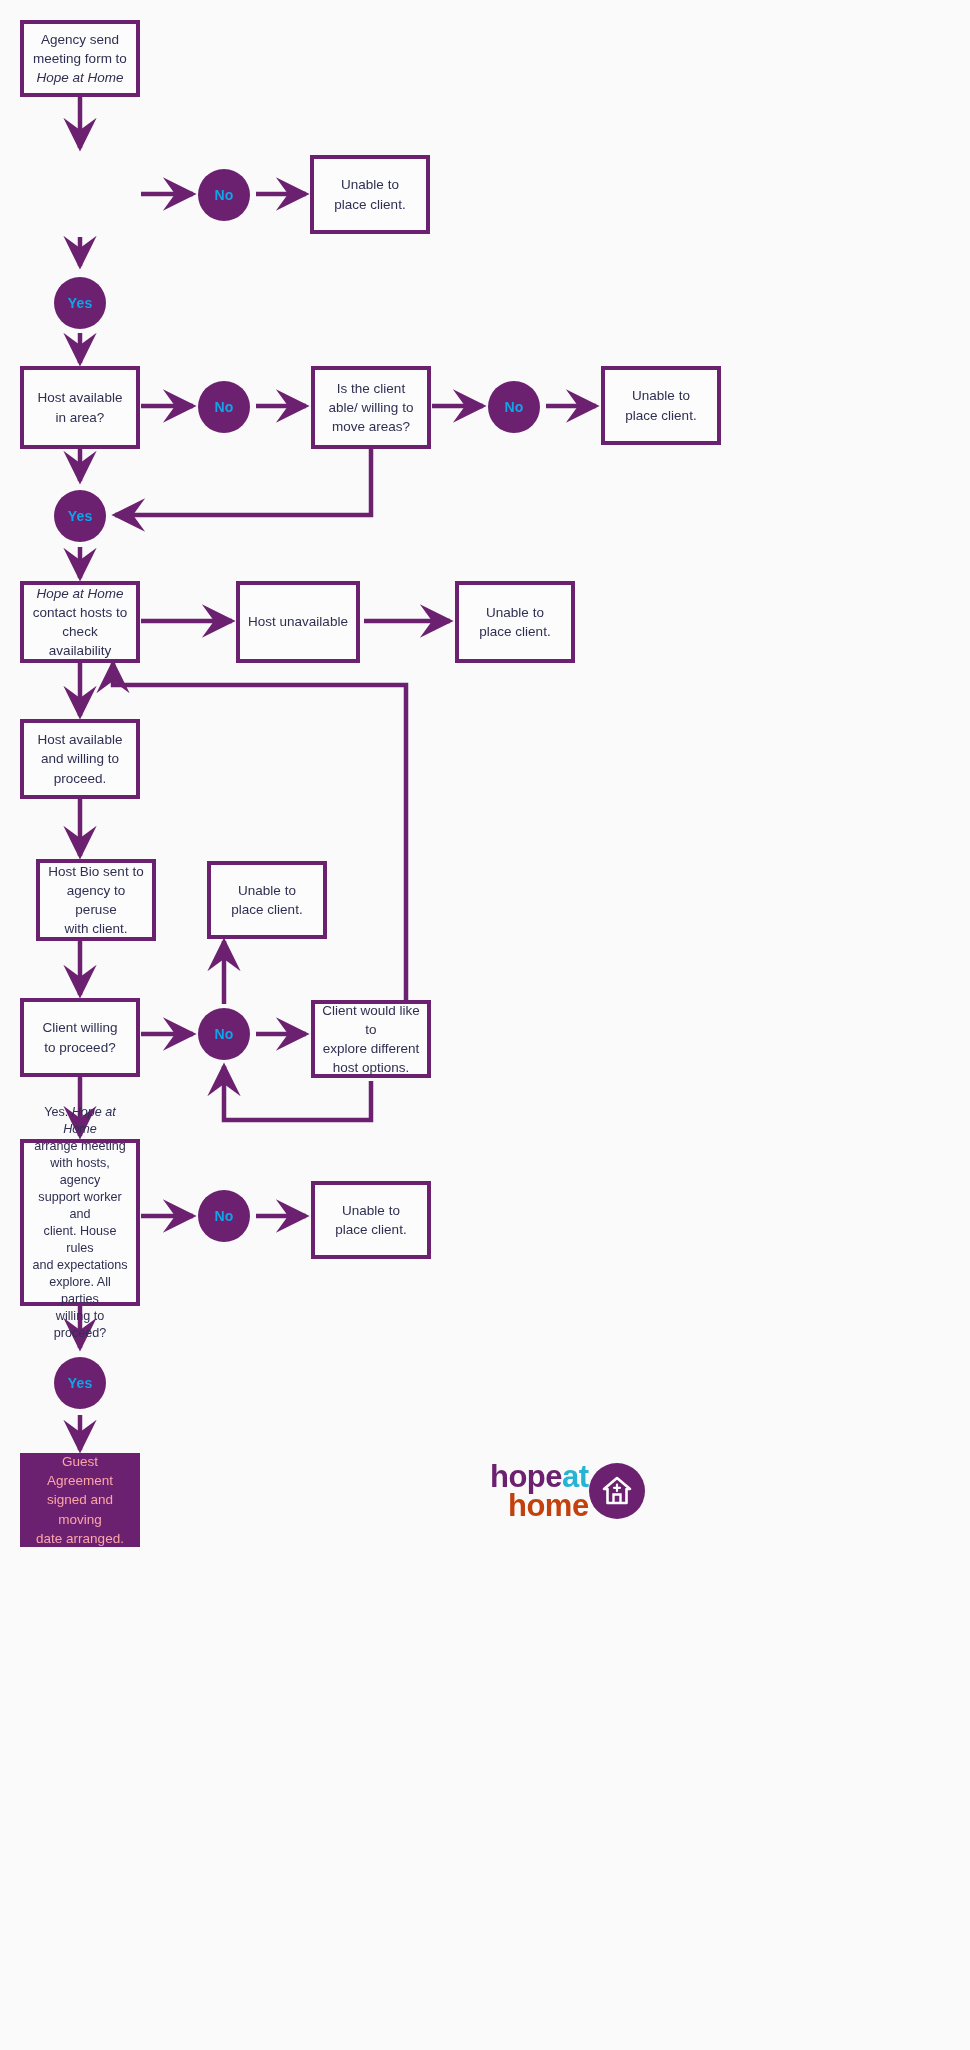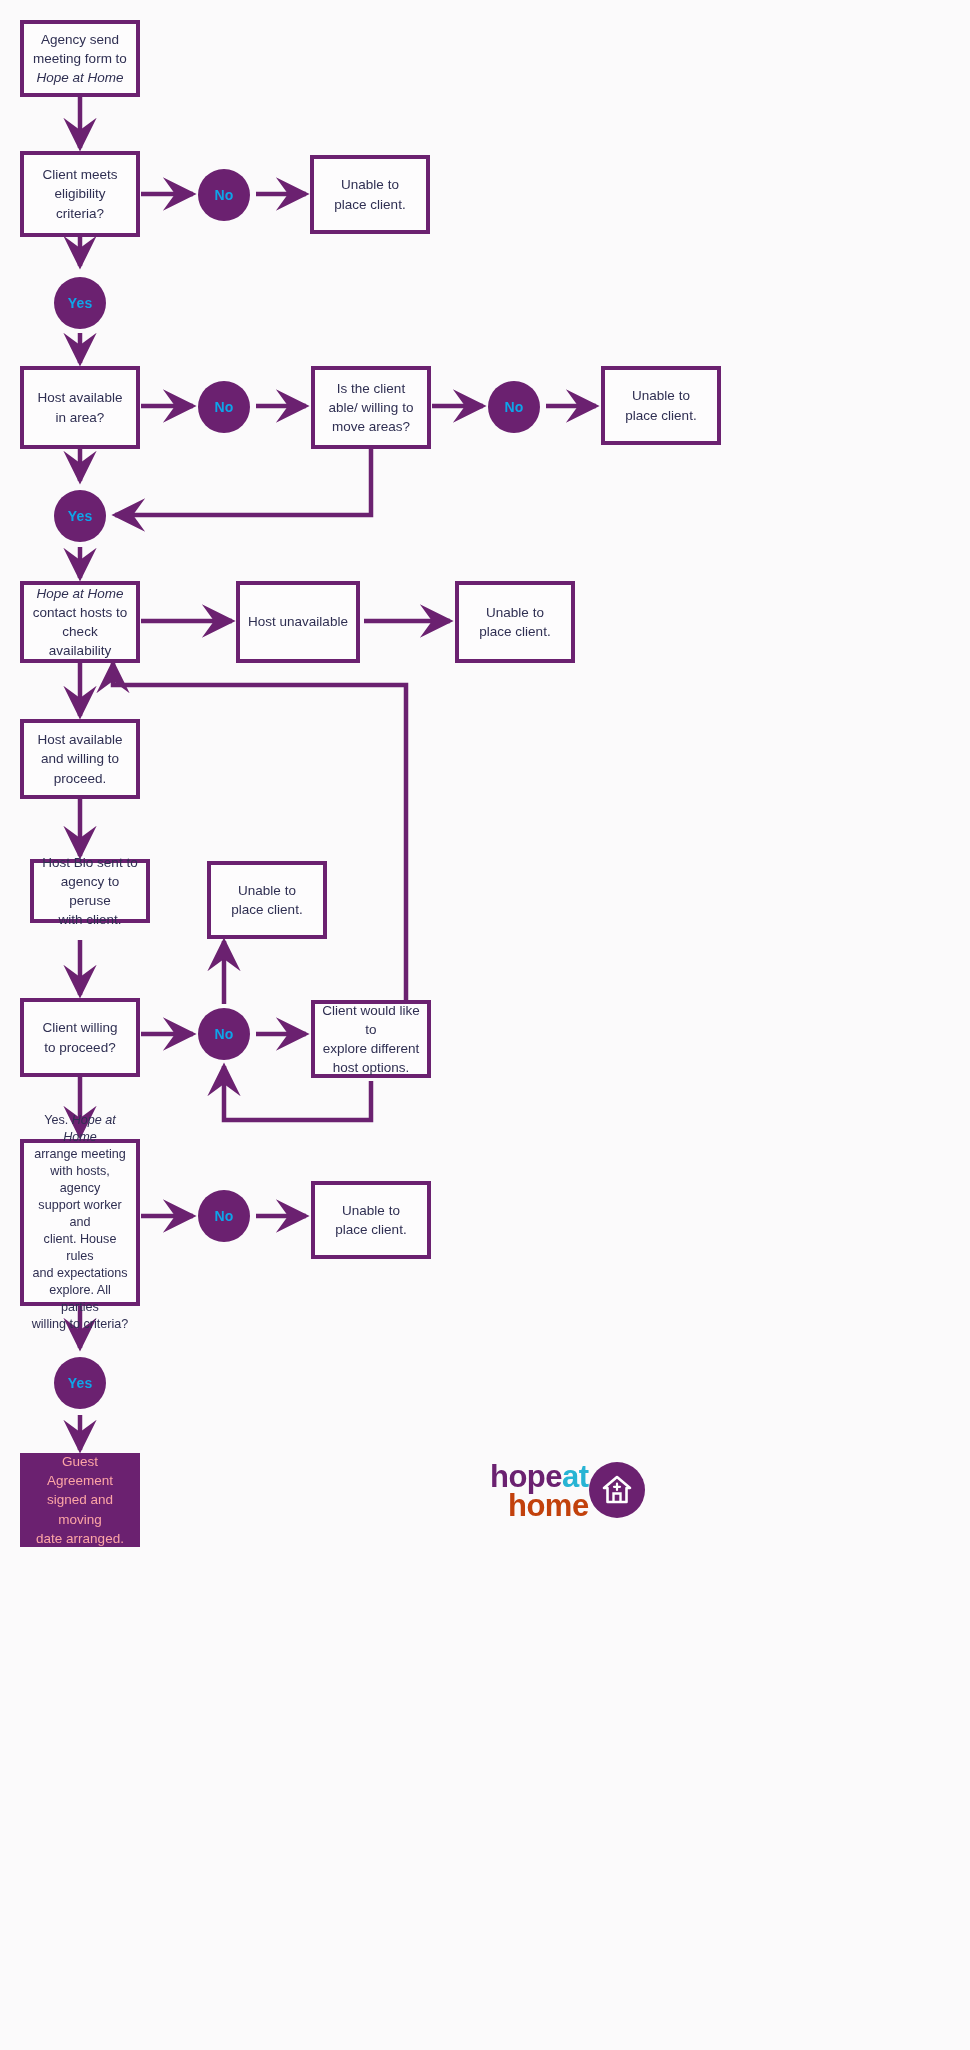--- a/index.html
+++ b/index.html
@@ -52,21 +52,21 @@
     align-items: center;
     justify-content: center;
     color: #0ea5e9;
     font-size: 14px;
     font-weight: bold;
     letter-spacing: 0.2px;
   }
   #logo {
     position: absolute;
     display: flex;
-    align-items: flex-start;
+    align-items: center;
     gap: 0;
   }
   #logo .words {
     display: flex;
     flex-direction: column;
     align-items: flex-end;
     line-height: 0.95;
   }
   #logo .l1, #logo .l2 {
     font-size: 31px;
@@ -155,26 +155,20 @@
   </svg>
 
   <div class="node" style="left:20px; top:20px; width:120px; height:77px;">
     <span class="txt">
       <span>Agency send</span><br>
       <span>meeting form to</span><br>
       <span class="it">Hope at Home</span>
     </span>
   </div>
 
-  <div class="node" style="left:20px; top:151px; width:120px; height:86px;">
-    <span class="txt">
-      <span>Client meets</span><br>
-      <span>eligibility criteria?</span>
-    </span>
-  </div>
 
   <div class="pill" style="left:198px; top:169px; width:52px; height:52px;">
     <span>No</span>
   </div>
 
   <div class="node" style="left:310px; top:155px; width:120px; height:79px;">
     <span class="txt">
       <span>Unable to</span><br>
       <span>place client.</span>
     </span>
@@ -240,21 +234,21 @@
   </div>
 
   <div class="node" style="left:20px; top:719px; width:120px; height:80px;">
     <span class="txt">
       <span>Host available</span><br>
       <span>and willing to</span><br>
       <span>proceed.</span>
     </span>
   </div>
 
-  <div class="node" style="left:30px; top:859px; width:120px; height:64px;">
+  <div class="node" style="left:36px; top:859px; width:120px; height:82px;">
     <span class="txt">
       <span>Host Bio sent to</span><br>
       <span>agency to peruse</span><br>
       <span>with client.</span>
     </span>
   </div>
 
   <div class="node" style="left:207px; top:861px; width:120px; height:78px;">
     <span class="txt">
       <span>Unable to</span><br>
@@ -284,21 +278,21 @@
   <div class="node" style="left:20px; top:1139px; width:120px; height:167px; font-size:12.6px; line-height:1.35;">
     <span class="txt">
       <span>Yes.</span>
       <span class="it">Hope at Home</span><br>
       <span>arrange meeting</span><br>
       <span>with hosts, agency</span><br>
       <span>support worker and</span><br>
       <span>client.  House rules</span><br>
       <span>and expectations</span><br>
       <span>explore.  All parties</span><br>
-      <span>willing to criteria?</span>
+      <span>willing to proceed?</span>
     </span>
   </div>
 
   <div class="pill" style="left:198px; top:1190px; width:52px; height:52px;">
     <span>No</span>
   </div>
 
   <div class="node" style="left:311px; top:1181px; width:120px; height:78px;">
     <span class="txt">
       <span>Unable to</span><br>

